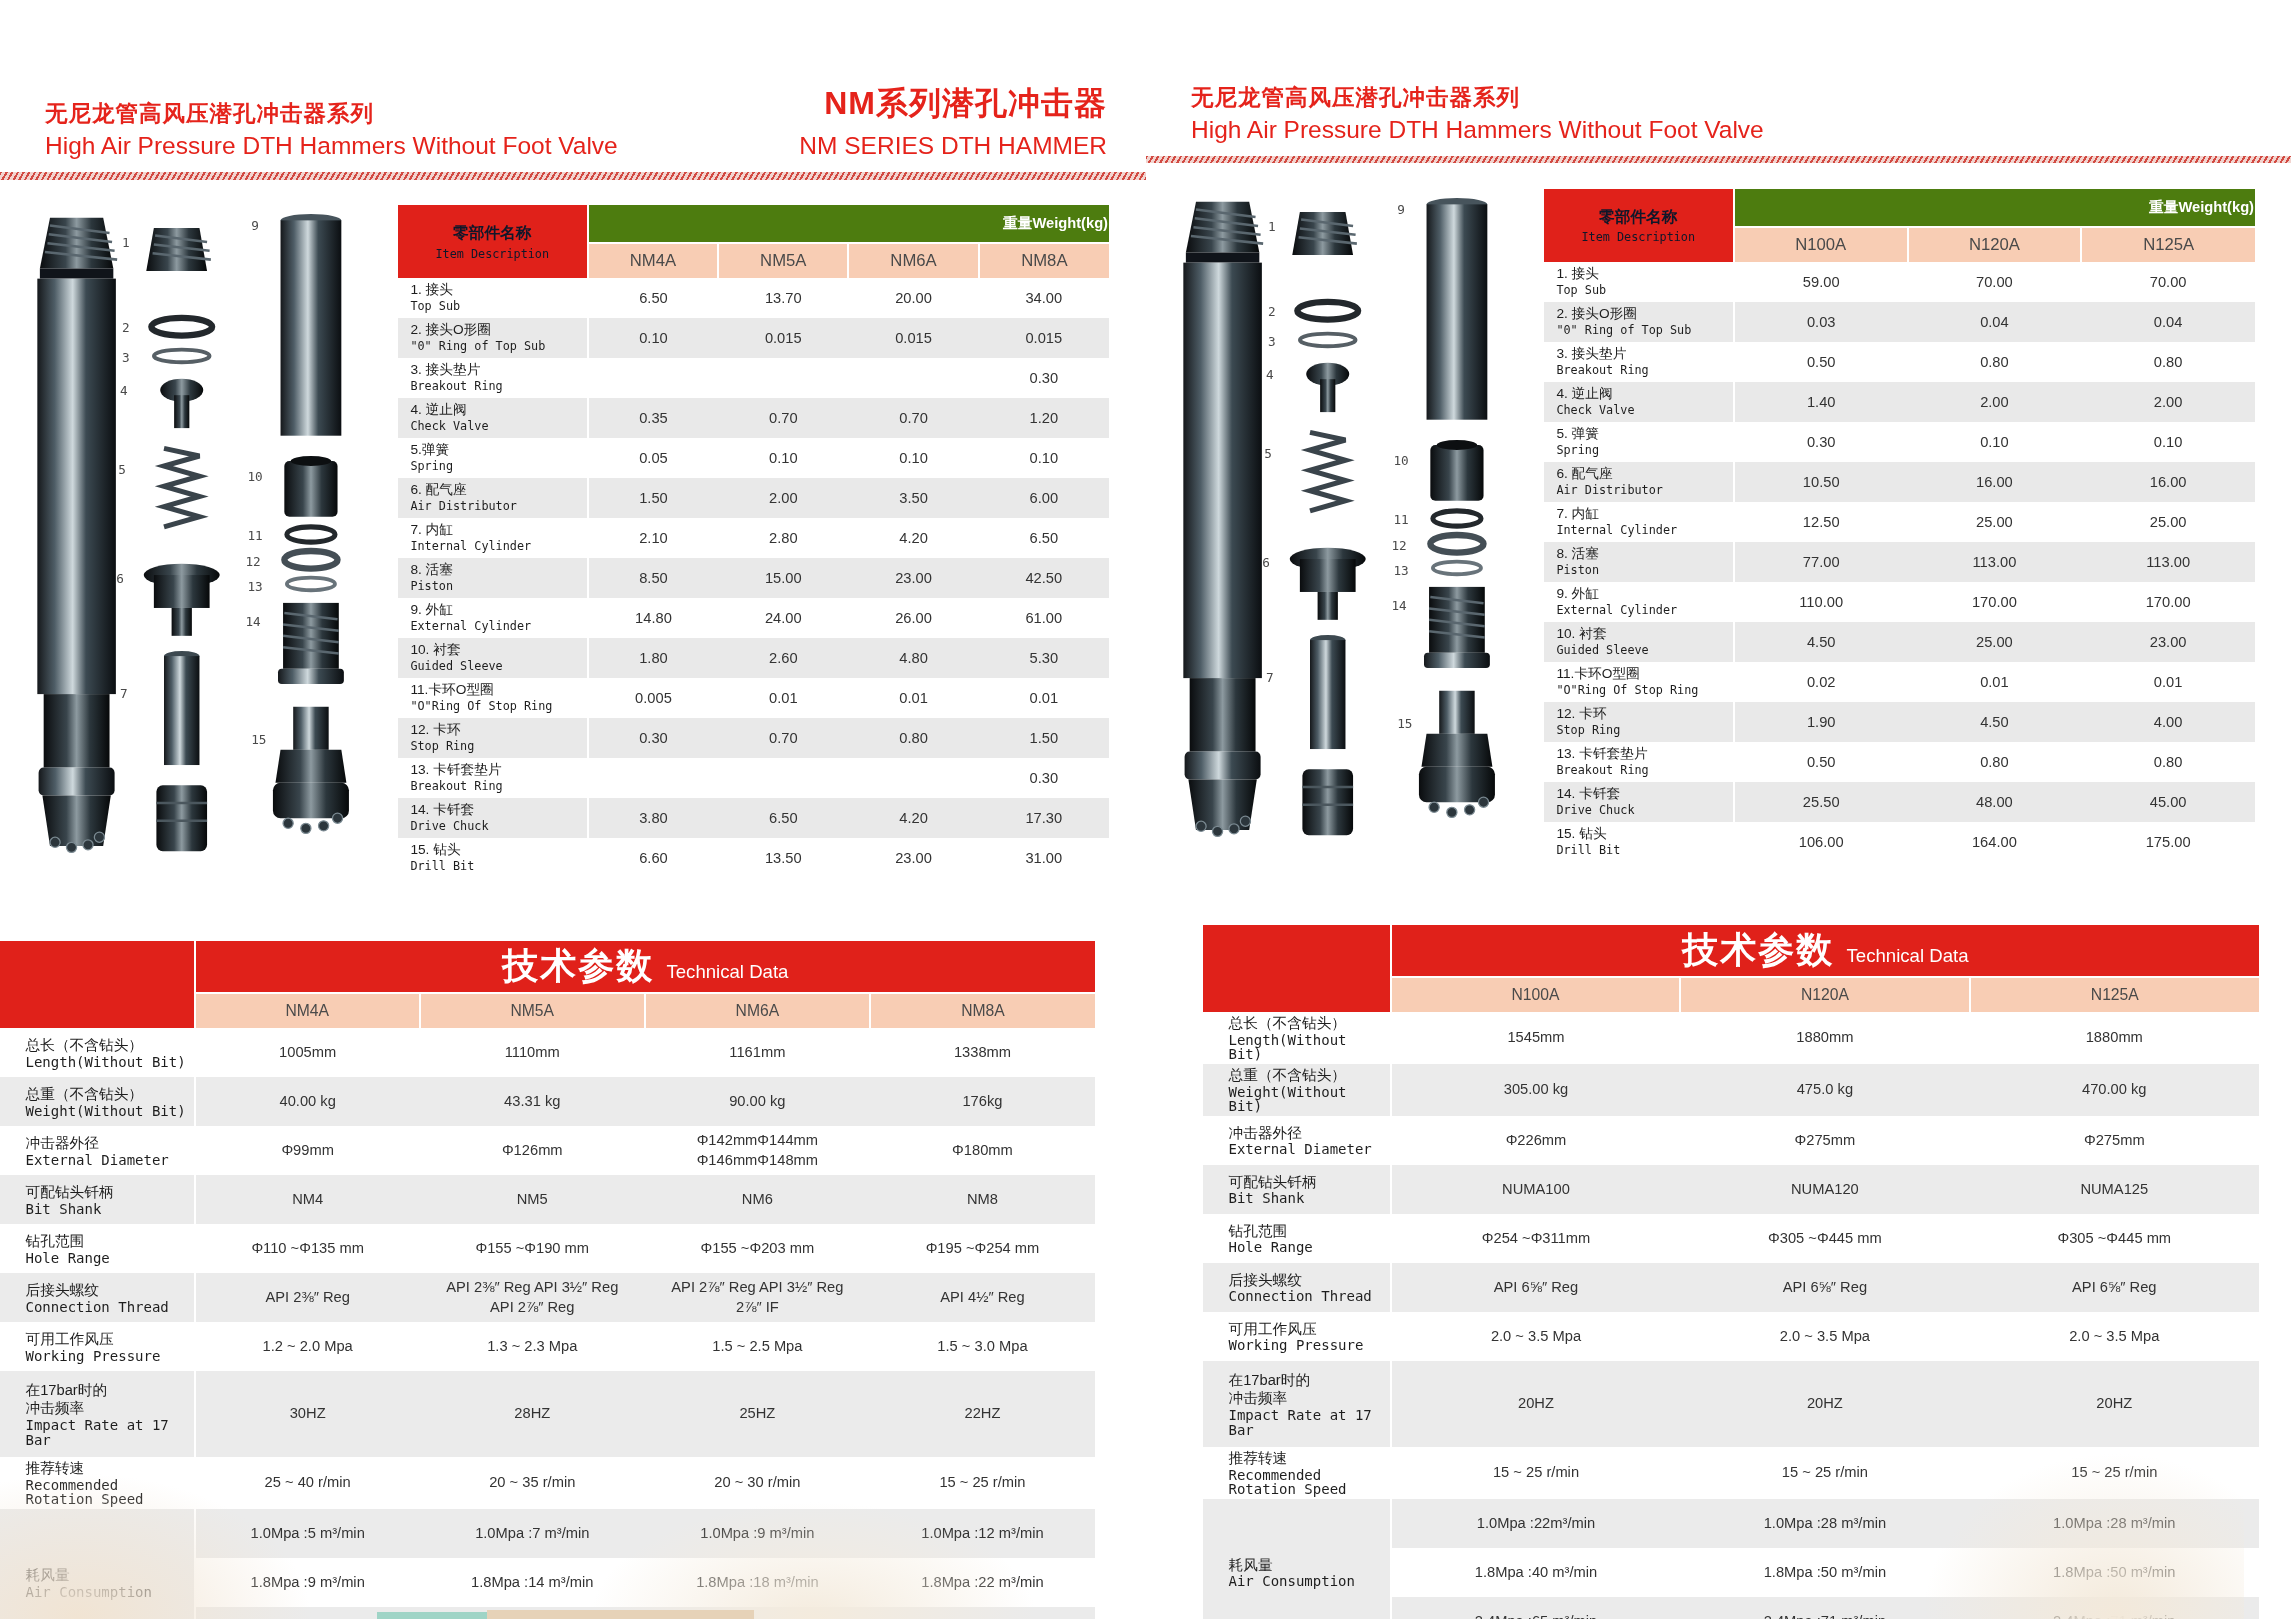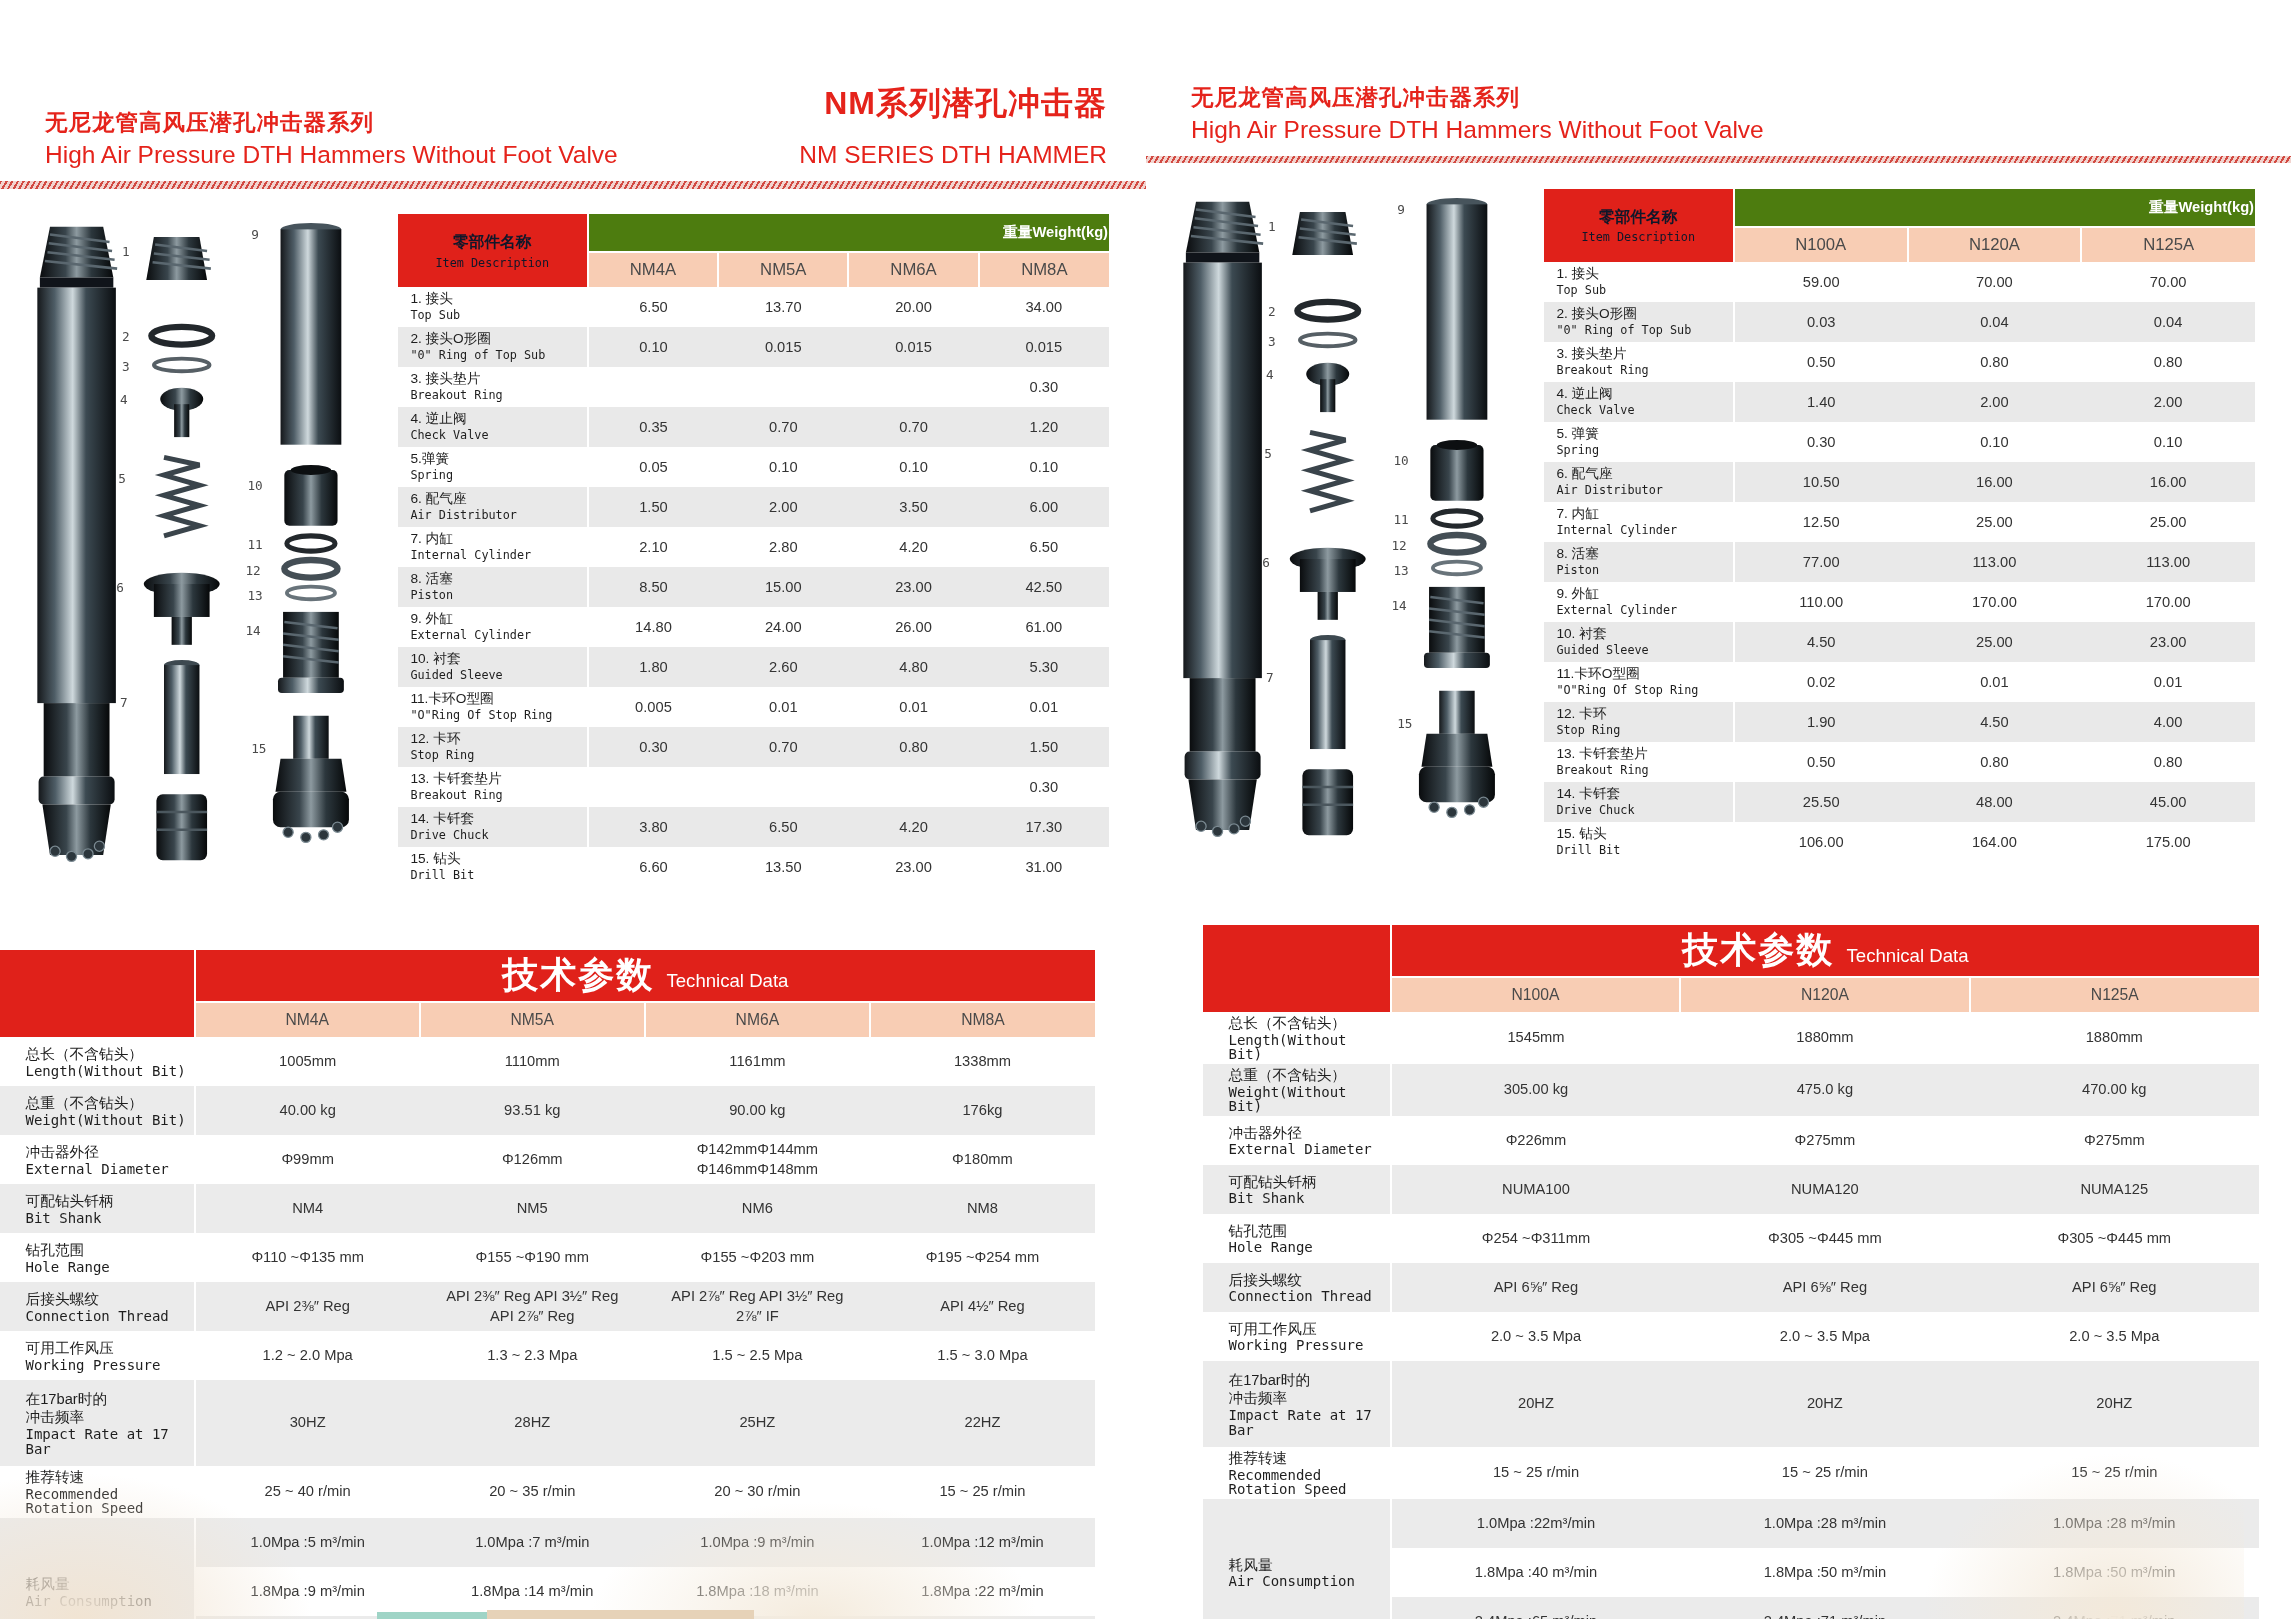--- a/index.html
+++ b/index.html
@@ -9,21 +9,21 @@
     display:flex;
   }
   .panel{width:1146px;height:1619px;position:relative;flex:none;}
 
   
   .panel-header{display:flex;justify-content:space-between;align-items:flex-end;margin:82px 39px 0 45px;}
   .series-block .cn{color:#e5231b;font-size:22.5px;font-weight:bold;letter-spacing:1px;}
   .series-block .en{color:#e5231b;font-size:24.5px;margin-top:2.9px;}
   .title-block{text-align:right;}
   .title-block .cn{color:#e5231b;font-size:32px;font-weight:bold;letter-spacing:1px;}
-  .title-block .en{color:#e5231b;font-size:24.5px;margin-top:15px;}
+  .title-block .en{color:#e5231b;font-size:24.5px;margin-top:6px;}
   .hatch{height:7.8px;margin-top:11.8px;
     background:repeating-linear-gradient(120deg,#d24a42 0 2px,#f2d4cf 2px 4.9px);}
 
   
   .top-section{display:flex;margin:25.5px 37px 0 11.8px;}
   .diagram{width:380px;height:659px;flex:none;position:relative;}
   .diagram svg{width:100%;height:100%;}
   .callout{position:absolute;font-size:12.7px;color:#4a4a4a;font-family:"DejaVu Sans Mono",monospace;}
 
   .weight-wrap{flex:1;margin-left:5.9px;}
@@ -356,21 +356,21 @@
             <td class="val">1110mm</td>
             <td class="val">1161mm</td>
             <td class="val">1338mm</td>
           </tr>
           <tr>
             <td class="lbl">
               <div class="cn">总重（不含钻头）</div>
               <div class="en">Weight(Without Bit)</div>
             </td>
             <td class="val">40.00 kg</td>
-            <td class="val">93.51 kg</td>
+            <td class="val">43.31 kg</td>
             <td class="val">90.00 kg</td>
             <td class="val">176kg</td>
           </tr>
           <tr>
             <td class="lbl">
               <div class="cn">冲击器外径</div>
               <div class="en">External Diameter</div>
             </td>
             <td class="val">Φ99mm</td>
             <td class="val">Φ126mm</td>

